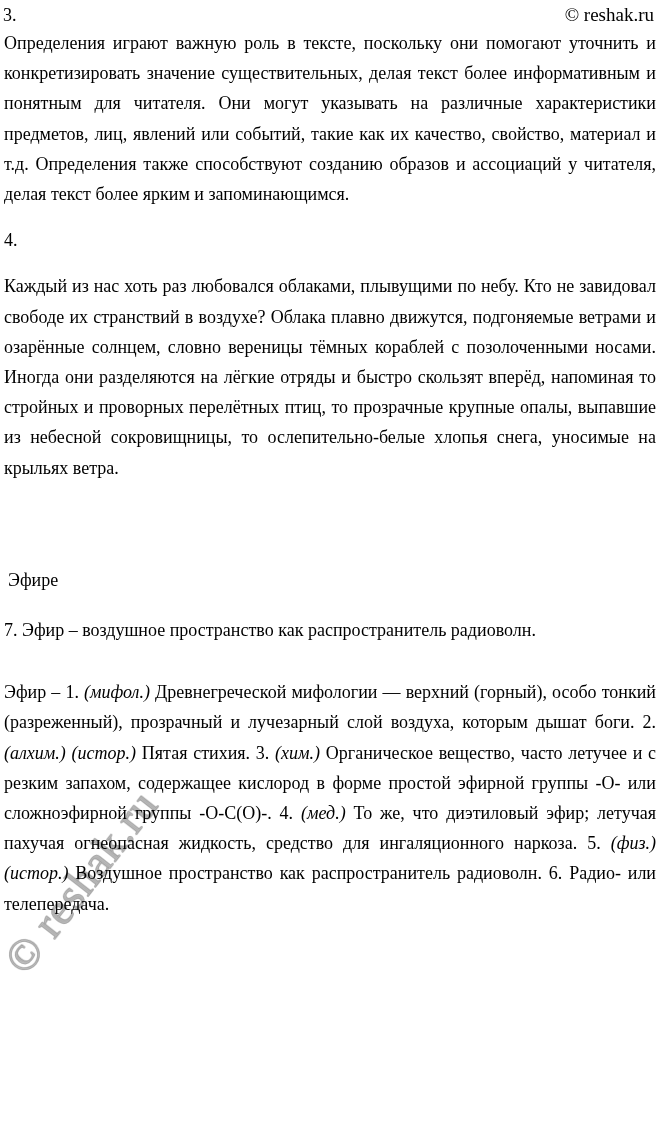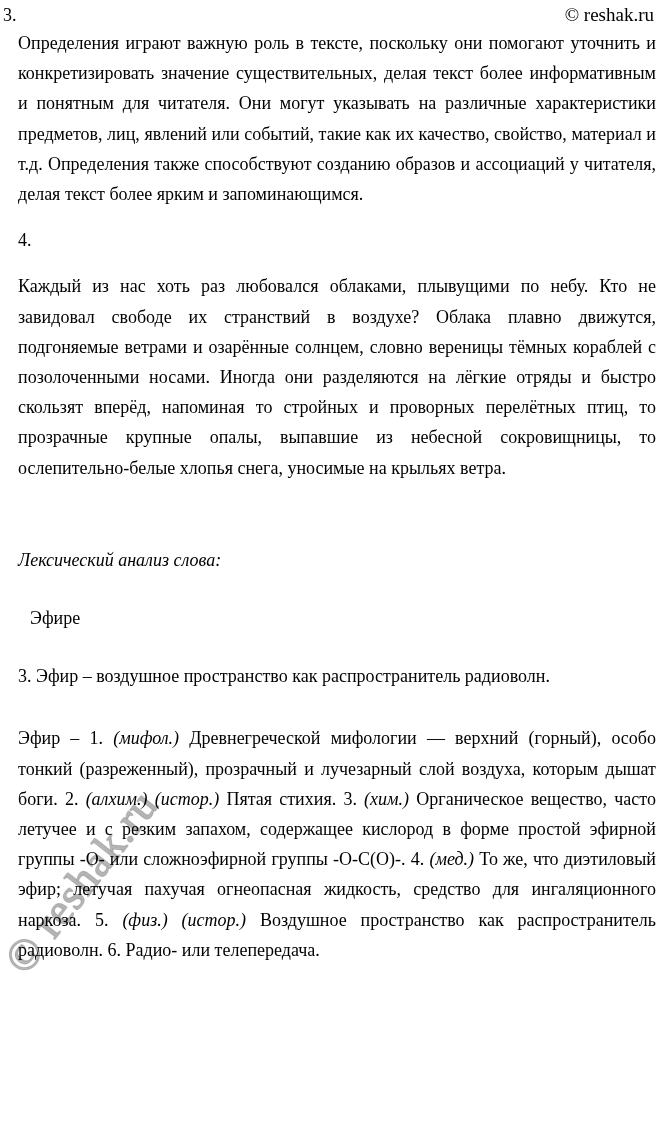--- a/index.html
+++ b/index.html
@@ -67,21 +67,21 @@
     font-size: 19px;
     line-height: 26px;
     padding-right: 2px;
     white-space: nowrap;
   }
 
   
   #content {
     position: relative;
     z-index: 10;
-    padding: 0 2px 0 18px;
+    padding: 0 2px 0 4px;
   }
 
   p.para {
     margin: 0;
     font-size: 18px;
     line-height: 30.2px;
     text-align: justify;
     text-justify: inter-word;
     hyphens: none;
   }
@@ -98,21 +98,21 @@
 
   .heading-italic {
     margin: 0;
     font-size: 18px;
     line-height: 30.2px;
     font-style: italic;
     text-align: left;
   }
 
   .plain-line {
-    margin: 12px;
+    margin: 4px;
     font-size: 18px;
     line-height: 30.2px;
     text-align: left;
   }
 
   .gap-sm { height: 16px; }
   .gap-lg { height: 62px; }
 
   i, .it { }
 </style>
@@ -137,29 +137,28 @@
     <div class="gap-sm"></div>
 
     <p class="marker">4.</p>
 
     <div class="gap-sm"></div>
 
     <p class="para last-justify">Каждый из нас хоть раз любовался облаками, плывущими по небу. Кто не завидовал свободе их странствий в воздухе? Облака плавно движутся, подгоняемые ветрами и озарённые солнцем, словно вереницы тёмных кораблей с позолоченными носами. Иногда они разделяются на лёгкие отряды и быстро скользят вперёд, напоминая то стройных и проворных перелётных птиц, то прозрачные крупные опалы, выпавшие из небесной сокровищницы, то ослепительно-белые хлопья снега, уносимые на крыльях ветра.</p>
 
     <div class="gap-lg"></div>
 
-    <p class="heading-italic">Лексический анализ слова:</p>
 
     <div class="gap-sm"></div>
 
     <p class="plain-line">Эфире</p>
 
     <div class="gap-sm"></div>
 
-    <p class="para last-justify">3. Эфир – воздушное пространство как распространитель радиоволн.</p>
+    <p class="para last-justify">7. Эфир – воздушное пространство как распространитель радиоволн.</p>
 
     <div class="gap-sm"></div>
 
 
     <div class="gap-sm"></div>
 
     <p class="para last-justify"><span>Эфир – 1. </span><i>(мифол.)</i><span> Древнегреческой мифологии — верхний (горный), особо тонкий (разреженный), прозрачный и лучезарный слой воздуха, которым дышат боги. 2. </span><i>(алхим.)</i><span> </span><i>(истор.)</i><span> Пятая стихия. 3. </span><i>(хим.)</i><span> Органическое вещество, часто летучее и с резким запахом, содержащее кислород в форме простой эфирной группы -О- или сложноэфирной группы -О-С(О)-. 4. </span><i>(мед.)</i><span> То же, что диэтиловый эфир; летучая пахучая огнеопасная жидкость, средство для ингаляционного наркоза. 5. </span><i>(физ.)</i><span> </span><i>(истор.)</i><span> Воздушное пространство как распространитель радиоволн. 6. Радио- или телепередача.</span></p>
 
   </div>
 </div>

